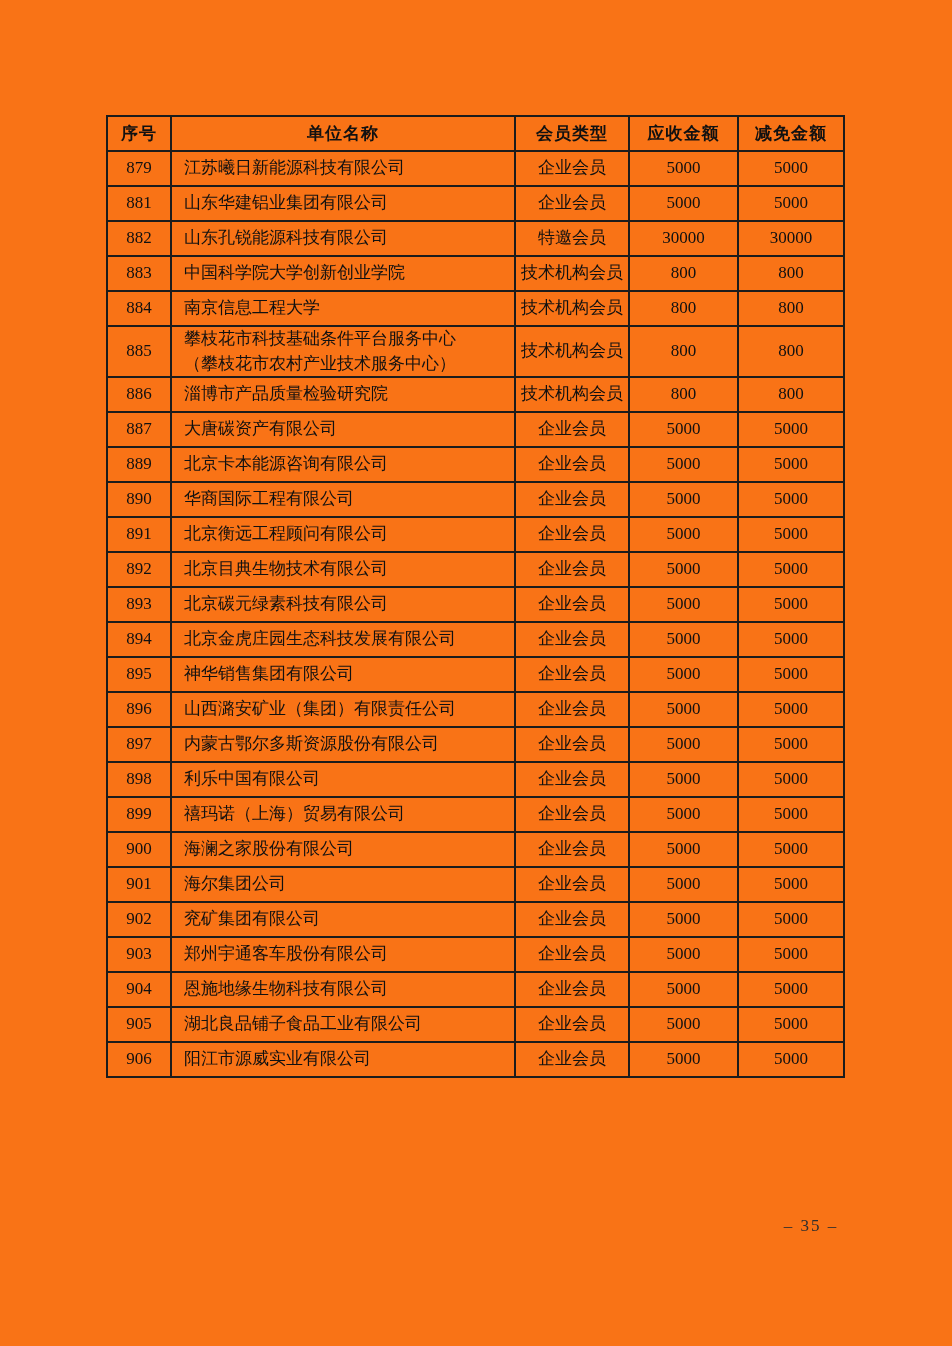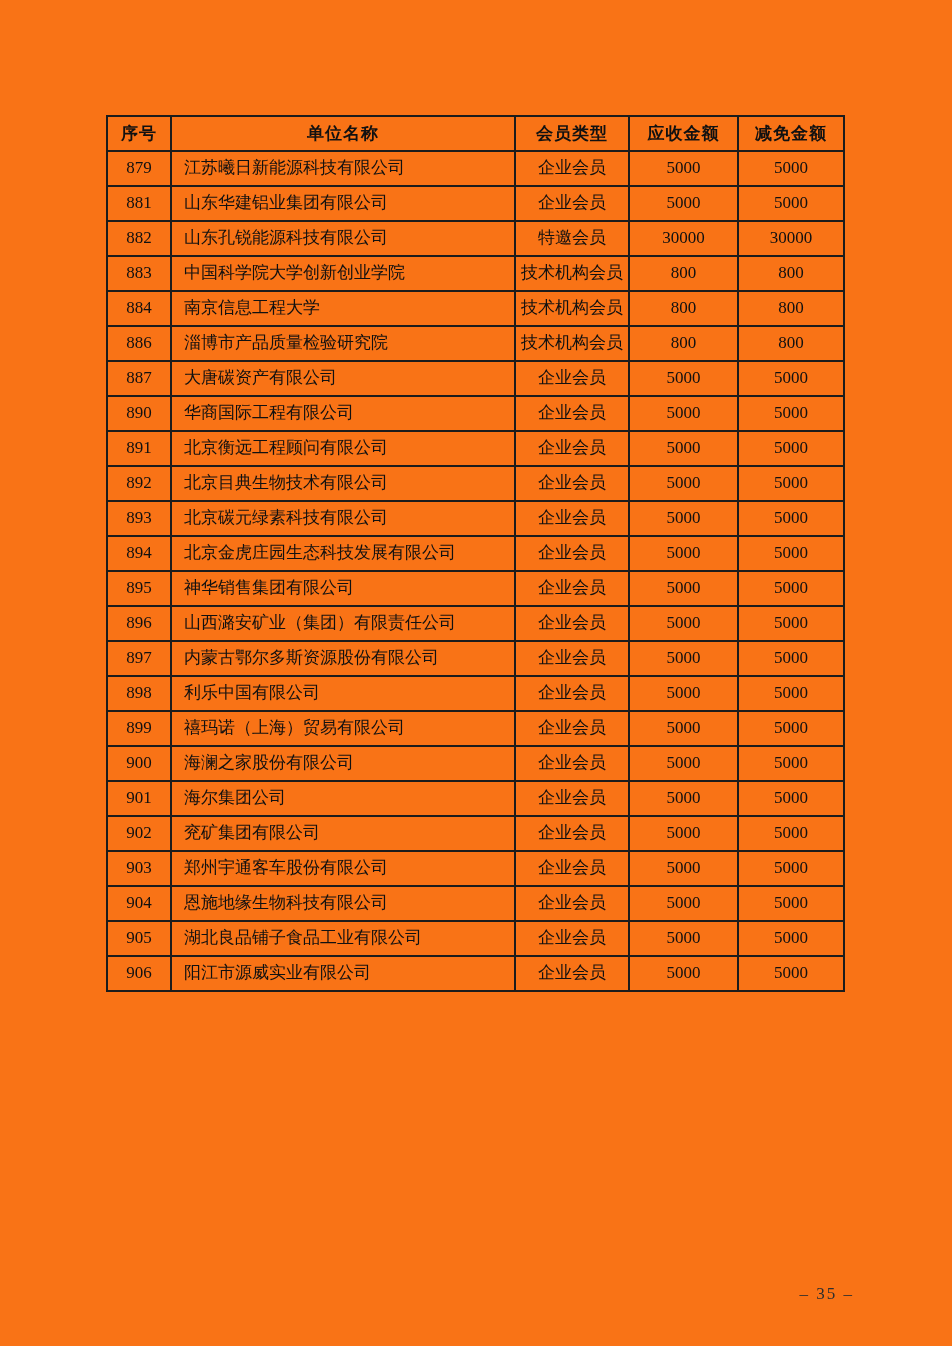--- a/index.html
+++ b/index.html
@@ -47,23 +47,23 @@
   }
   table.member-table td.cell-name {
     text-align: left;
     padding-left: 12px;
     padding-right: 4px;
     white-space: pre-line;
   }
   .page-number {
     position: absolute;
     left: 768px;
-    top: 1284px;
+    top: 1216px;
     width: 86px;
-    text-align: right;
+    text-align: center;
     font-size: 17px;
     color: #2e2e2e;
     letter-spacing: 2px;
   }
 </style>
 </head>
 <body>
 
 <div class="page">
 
@@ -114,34 +114,49 @@
           <td class="cell-waived">800</td>
         </tr>
         <tr>
           <td class="cell-no">884</td>
           <td class="cell-name">南京信息工程大学</td>
           <td class="cell-type">技术机构会员</td>
           <td class="cell-due">800</td>
           <td class="cell-waived">800</td>
         </tr>
         <tr>
+          <td class="cell-no">885</td>
+          <td class="cell-name">攀枝花市科技基础条件平台服务中心
+（攀枝花市农村产业技术服务中心）</td>
+          <td class="cell-type">技术机构会员</td>
+          <td class="cell-due">800</td>
+          <td class="cell-waived">800</td>
+        </tr>
+        <tr>
           <td class="cell-no">886</td>
           <td class="cell-name">淄博市产品质量检验研究院</td>
           <td class="cell-type">技术机构会员</td>
           <td class="cell-due">800</td>
           <td class="cell-waived">800</td>
         </tr>
         <tr>
           <td class="cell-no">887</td>
           <td class="cell-name">大唐碳资产有限公司</td>
           <td class="cell-type">企业会员</td>
           <td class="cell-due">5000</td>
           <td class="cell-waived">5000</td>
         </tr>
         <tr>
+          <td class="cell-no">889</td>
+          <td class="cell-name">北京卡本能源咨询有限公司</td>
+          <td class="cell-type">企业会员</td>
+          <td class="cell-due">5000</td>
+          <td class="cell-waived">5000</td>
+        </tr>
+        <tr>
           <td class="cell-no">890</td>
           <td class="cell-name">华商国际工程有限公司</td>
           <td class="cell-type">企业会员</td>
           <td class="cell-due">5000</td>
           <td class="cell-waived">5000</td>
         </tr>
         <tr>
           <td class="cell-no">891</td>
           <td class="cell-name">北京衡远工程顾问有限公司</td>
           <td class="cell-type">企业会员</td>

